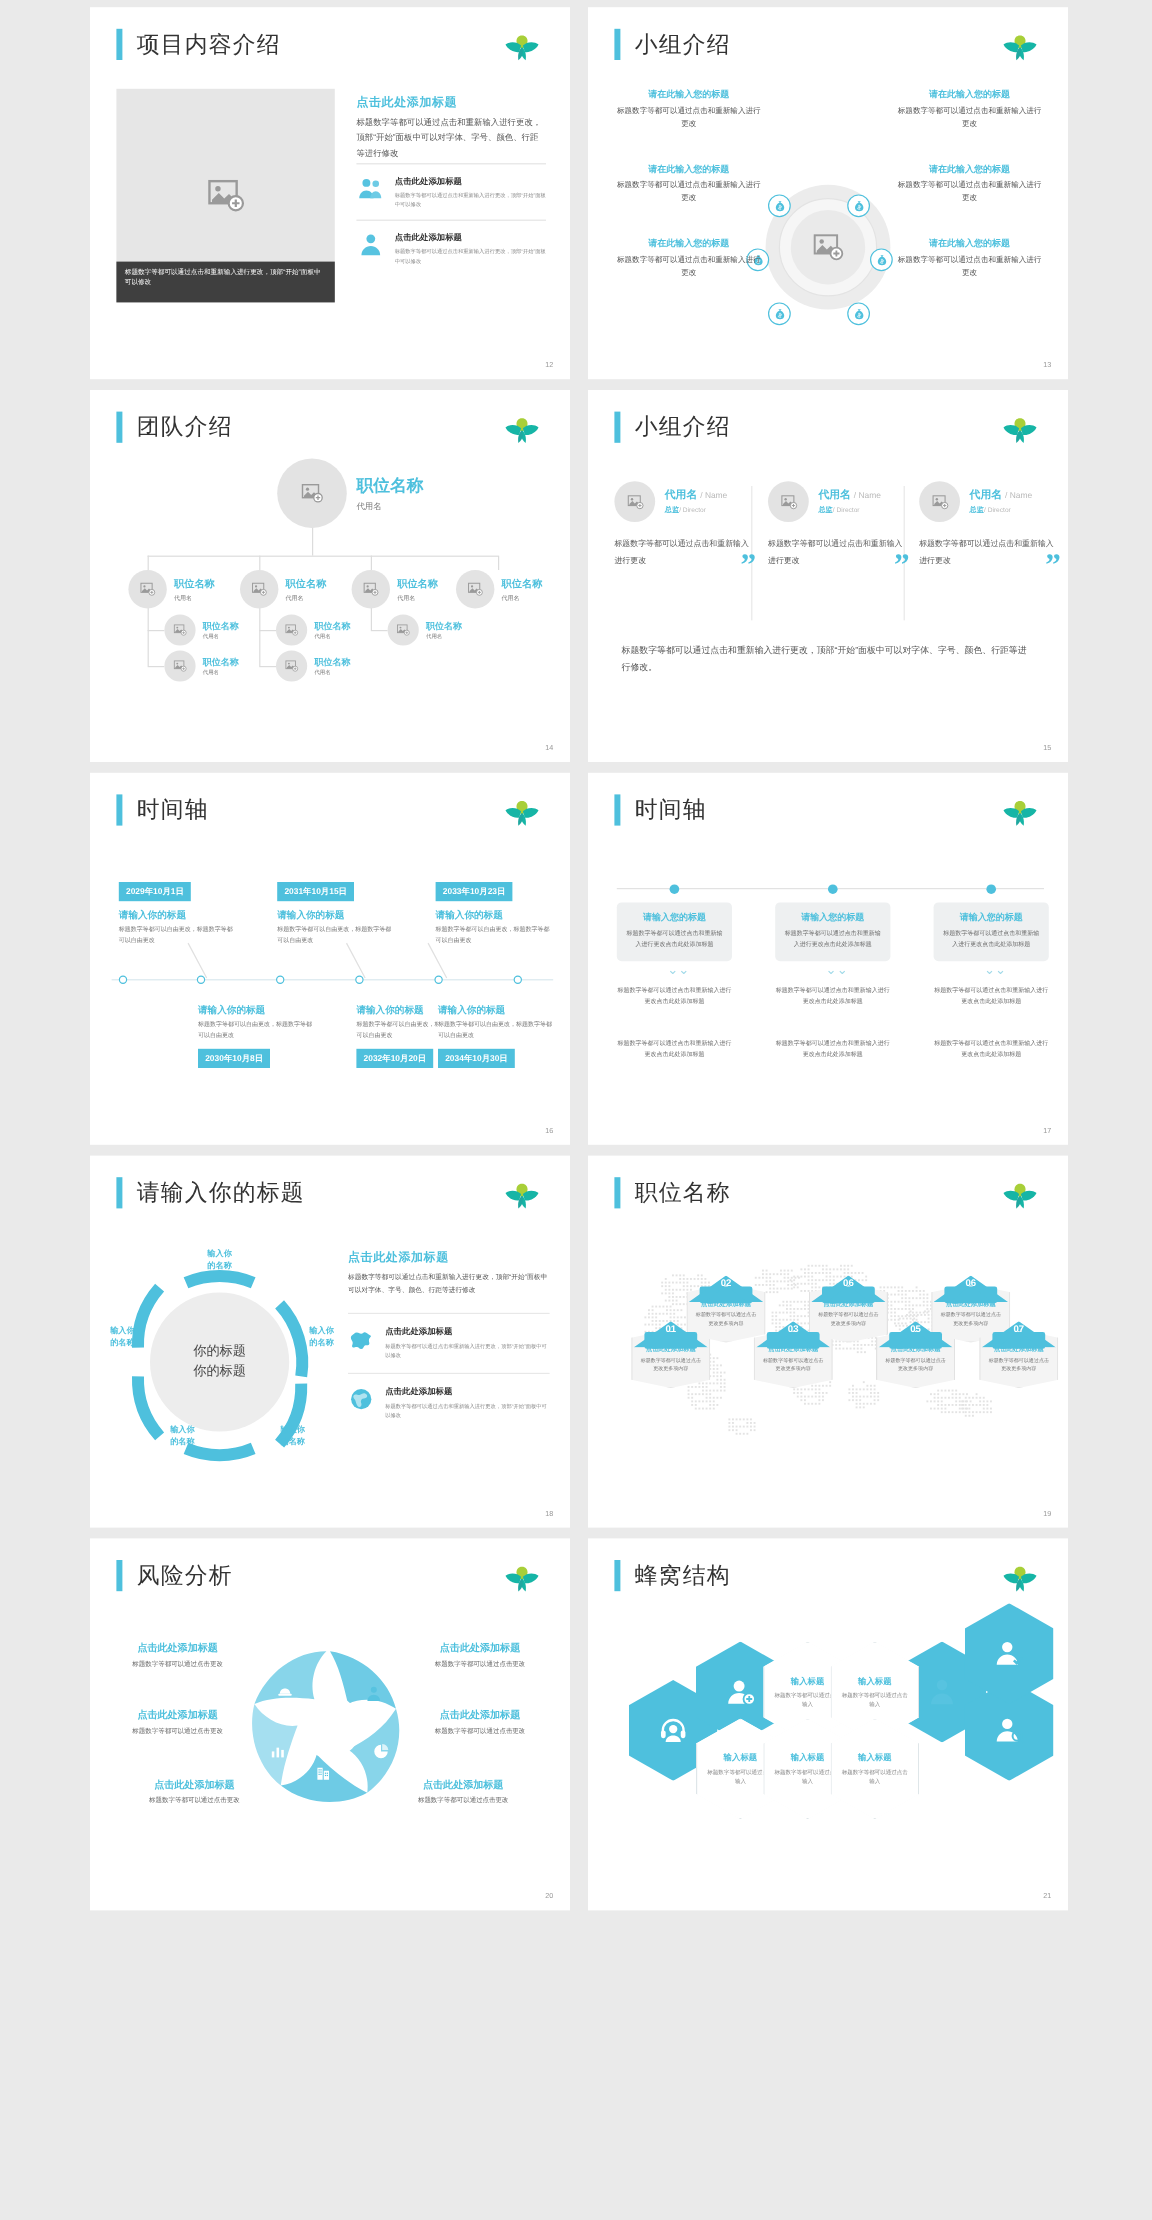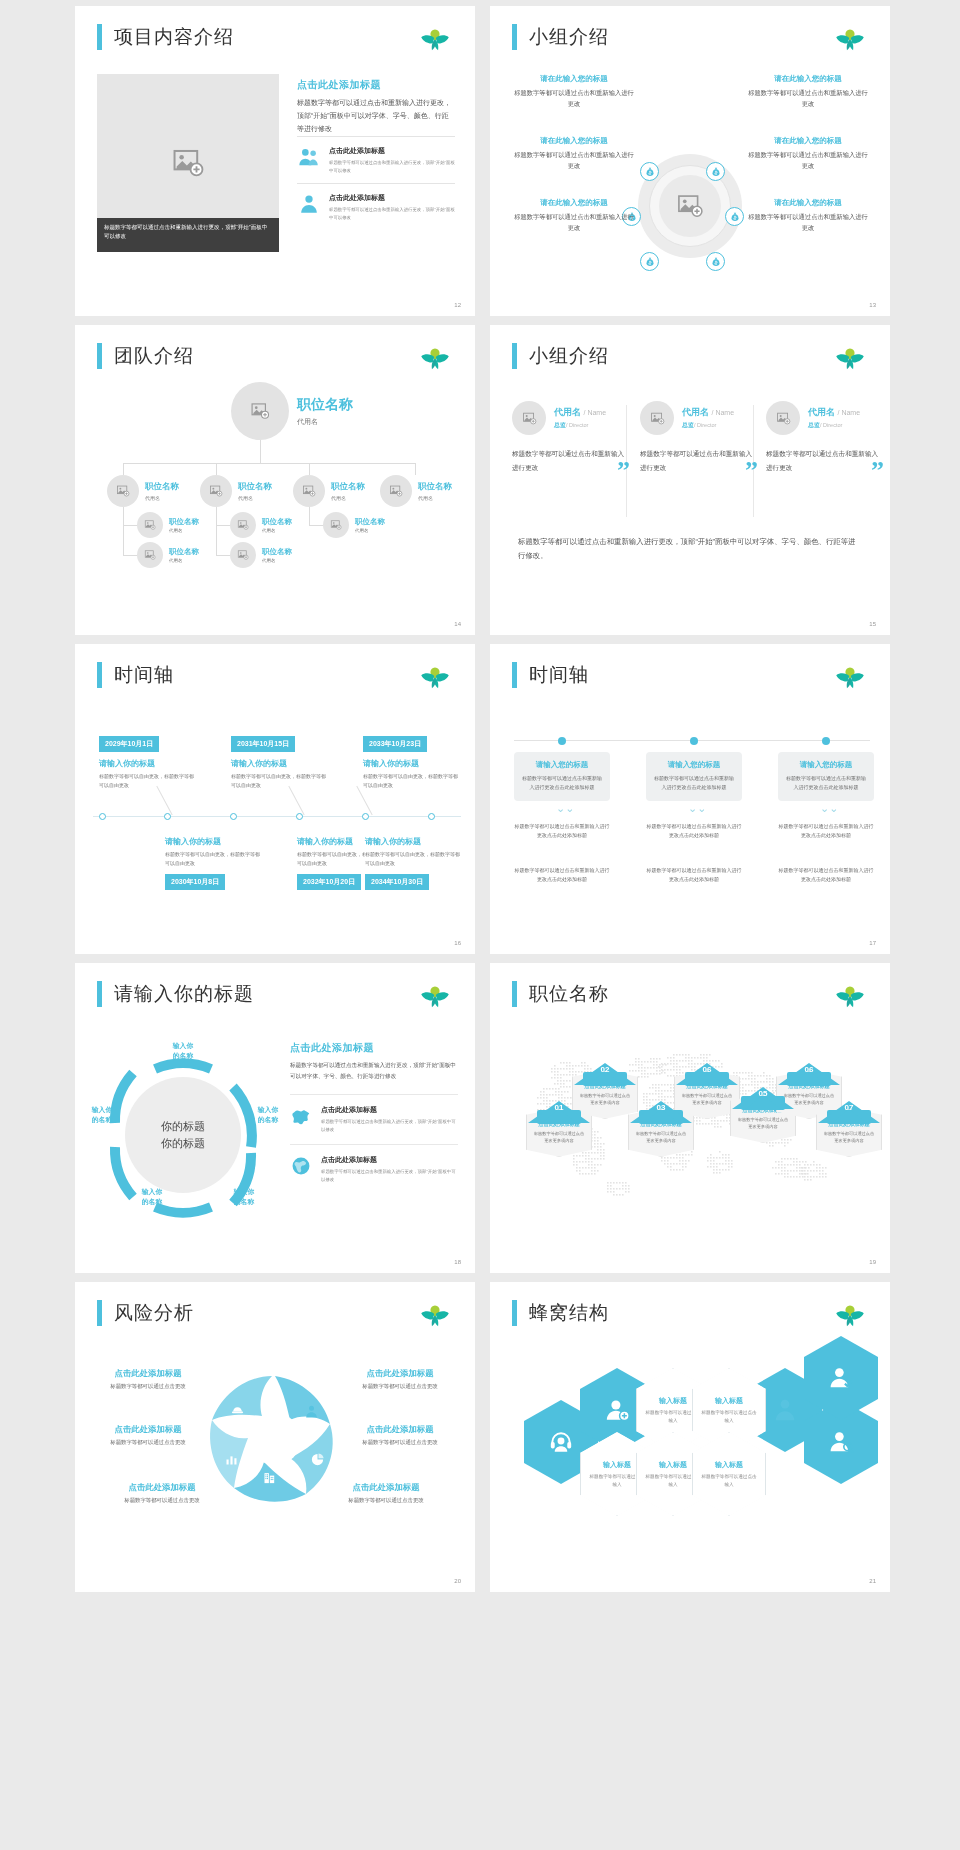--- a/index.html
+++ b/index.html
@@ -1973,21 +1973,21 @@
       <div class="hex-top">
         <div class="hex-cap"></div>
         <div class="hex-arrow"></div>
         <div class="hex-num">06</div>
       </div>
       <div class="hex-body">
         <div class="hex-t">点击此处添加标题</div>
         <div class="hex-p">标题数字等都可以通过点击更改更多项内容</div>
       </div>
     </div>
-    <div class="hexmark" style="left:240px;top:124px">
+    <div class="hexmark" style="left:240px;top:138px">
       <div class="hex-top">
         <div class="hex-cap"></div>
         <div class="hex-arrow"></div>
         <div class="hex-num">05</div>
       </div>
       <div class="hex-body">
         <div class="hex-t">点击此处添加标题</div>
         <div class="hex-p">标题数字等都可以通过点击更改更多项内容</div>
       </div>
     </div>

